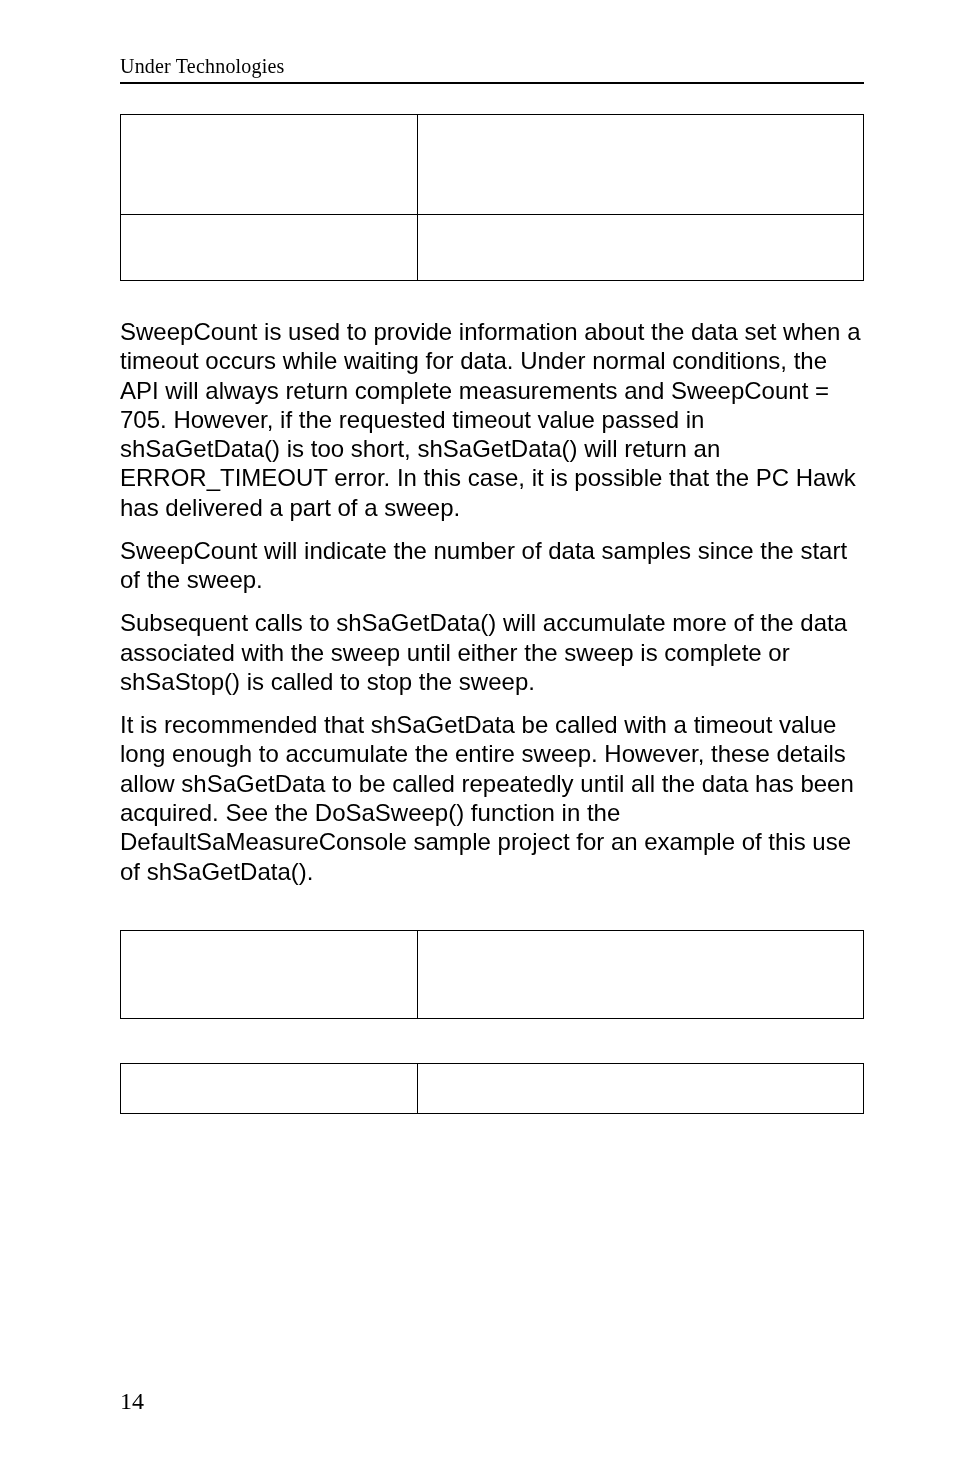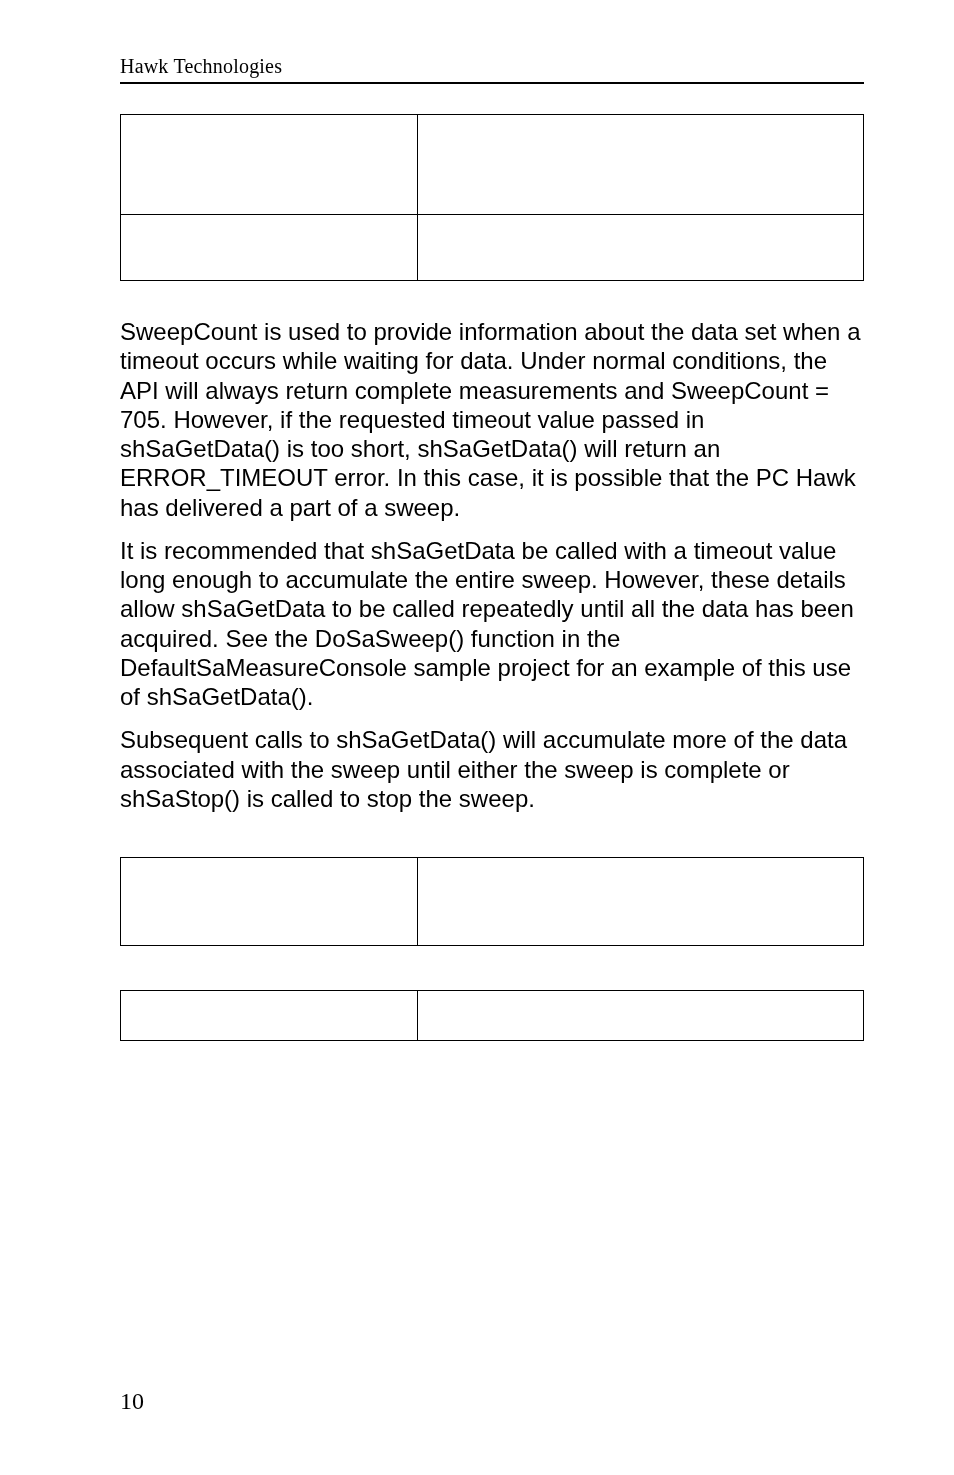--- a/index.html
+++ b/index.html
@@ -21,40 +21,41 @@
   .tbl2 .col-b { width: 60%; }
   .tbl2 .ht-a { height: 88px; }
   .tbl2 .ht-b { height: 50px; }
   .pagenum { position: absolute; left: 120px; bottom: 60px; font-family: 'Century Schoolbook', Georgia, serif; font-size: 24px; }
 </style>
 </head>
 <body>
 
 <div class="page">
 
-  <div class="running-head">Hawk Technologies</div>
+  <div class="running-head">Under Technologies</div>
   <hr class="rule">
 
   <table class="tbl">
     <tbody>
         <tr>
       <td class="col-a ht-3"></td>
       <td class="col-b ht-3"></td>
     </tr>
     <tr>
       <td class="col-a ht-2"></td>
       <td class="col-b ht-2"></td>
     </tr>
   </tbody>
     </table>
 
   <div class="body-text">
     <p>SweepCount is used to provide information about the data set when a timeout occurs while waiting for data. Under normal conditions, the API will always return complete measurements and SweepCount = 705. However, if the requested timeout value passed in shSaGetData() is too short, shSaGetData() will return an ERROR_TIMEOUT error. In this case, it is possible that the PC Hawk has delivered a part of a sweep.</p>
+    <p>SweepCount will indicate the number of data samples since the start of the sweep.</p>
+    <p>Subsequent calls to shSaGetData() will accumulate more of the data associated with the sweep until either the sweep is complete or shSaStop() is called to stop the sweep.</p>
     <p>It is recommended that shSaGetData be called with a timeout value long enough to accumulate the entire sweep. However, these details allow shSaGetData to be called repeatedly until all the data has been acquired. See the DoSaSweep() function in the DefaultSaMeasureConsole sample project for an example of this use of shSaGetData().</p>
-    <p>Subsequent calls to shSaGetData() will accumulate more of the data associated with the sweep until either the sweep is complete or shSaStop() is called to stop the sweep.</p>
   </div>
 
   <div class="tbl2-wrap">
     <table class="tbl2">
       <tbody>
           <tr>
         <td class="col-a ht-a"></td>
         <td class="col-b ht-a"></td>
       </tr>
     </tbody>
@@ -62,14 +63,14 @@
     <table class="tbl2">
       <tbody>
           <tr>
         <td class="col-a ht-b"></td>
         <td class="col-b ht-b"></td>
       </tr>
     </tbody>
       </table>
   </div>
 
-  <div class="pagenum">10</div>
+  <div class="pagenum">14</div>
 </div>
 
 </body></html>

